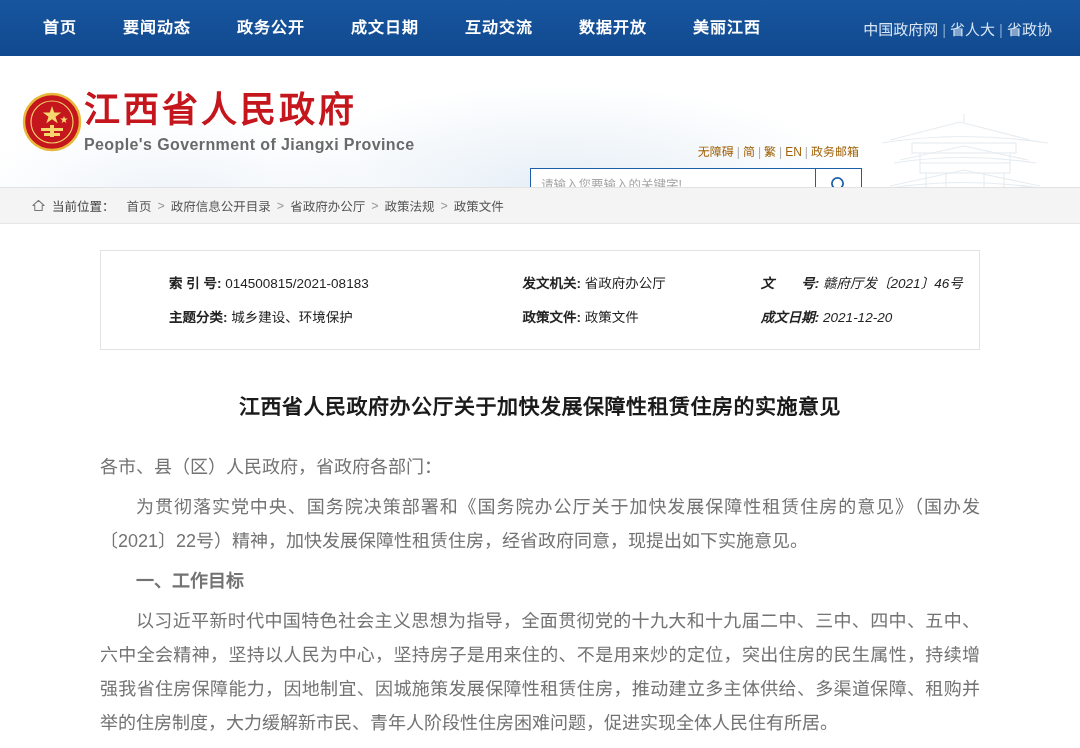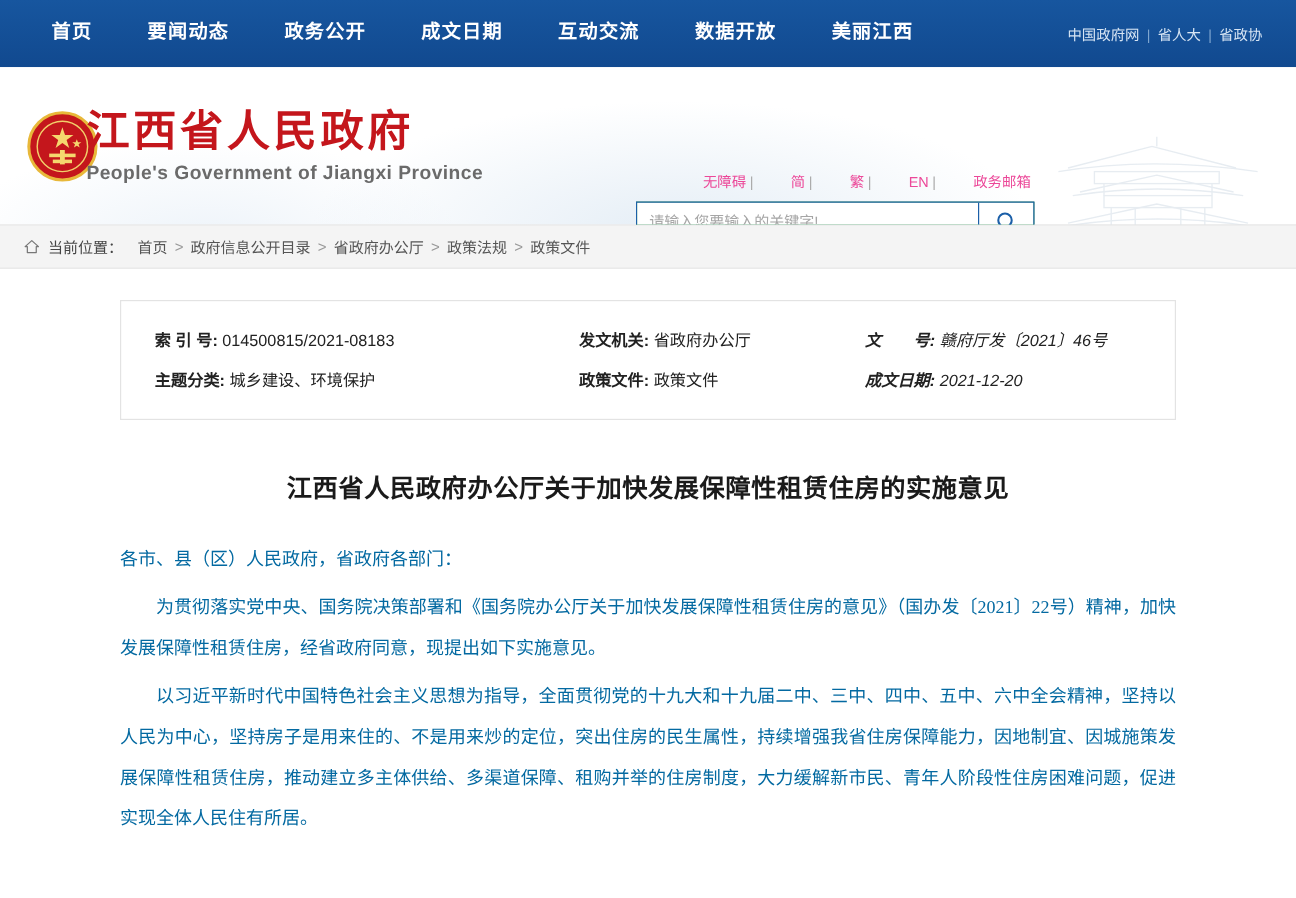--- a/index.html
+++ b/index.html
@@ -30,24 +30,23 @@
     font-size: 16px;
     font-weight: bold;
     color: #ffffff;
     padding: 0 23px;
     letter-spacing: 1px;
     white-space: nowrap;
     line-height: 56px;
     cursor: pointer;
   }
   .topnav .links {
-    font-size: 12px;
+    font-size: 15px;
     color: #cfe0f2;
     white-space: nowrap;
-    font-family: Liberation Mono, monospace;
   }
   .topnav .links a {
     color: #d7e5f4;
     text-decoration: none;
     padding: 0 4px;
     cursor: pointer;
   }
   .topnav .links .sep { color: #7fa6cf; }
 
   
@@ -71,21 +70,21 @@
     width: 210px; height: 112px;
     opacity: .35;
   }
   .emblem {
     position: absolute;
     left: 22px; top: 36px;
     width: 60px; height: 60px;
   }
   .sitename {
     position: absolute;
-    left: 72px; top: 30px;
+    left: 84px; top: 30px;
   }
   .sitename .cn {
     font-size: 36px;
     font-weight: bold;
     color: #c4161c;
     letter-spacing: 3px;
     font-family: "Liberation Serif", "DejaVu Serif", serif;
     line-height: 48px;
   }
   .sitename .en {
@@ -95,21 +94,21 @@
     margin-top: 2px;
     font-weight: bold;
   }
   .toplinks2 {
     position: absolute;
     right: 218px; top: 86px;
     font-size: 12px;
     color: #555;
     white-space: nowrap;
   }
-  .toplinks2 a { color: #ec4899; text-decoration: none; padding: 0 3px; cursor: pointer; margin-left: 28px; }
+  .toplinks2 a { color: #a16207; text-decoration: none; padding: 0 3px; cursor: pointer; }
   .toplinks2 .sep { color: #aaa; }
   .searchbox {
     position: absolute;
     right: 218px; top: 112px;
     width: 332px; height: 34px;
     border: 1px solid #1b5fa8;
     background: #15803d;
     display: flex;
     align-items: stretch;
   }
@@ -130,41 +129,41 @@
     cursor: pointer;
   }
 
   
   .crumbbar {
     height: 36px;
     background: #f4f4f4;
     border-bottom: 1px solid #e6e6e6;
     display: flex;
     align-items: center;
-    padding-left: 20px;
+    padding-left: 32px;
     font-size: 12.5px;
     color: #555;
   }
   .crumbbar .home-icon { margin-right: 7px; display: inline-flex; }
   .crumbbar .label { color: #444; margin-right: 12px; }
   .crumbbar a { color: #555; text-decoration: none; cursor: pointer; }
   .crumbbar .arrow { color: #999; padding: 0 6px; }
 
   
   .content {
     padding: 26px 100px 0 100px;
   }
 
   
   .meta {
     border: 1px solid #e3e3e3;
     padding: 16px 28px 14px 28px;
     background: #fff;
   }
-  .meta table { width: 100%; border-collapse: collapse; }
+  .meta table { width: 100%; border-collapse: collapse; margin-left: 40px; }
   .meta td {
     font-size: 13.5px;
     color: #222;
     padding: 7px 0;
     vertical-align: top;
     line-height: 20px;
   }
   .meta .k { font-weight: bold; white-space: nowrap; }
   .meta td.c1 { width: 43%; }
   .meta td.c2 { width: 29%; }
@@ -174,26 +173,25 @@
     text-align: center;
     font-size: 21px;
     font-weight: bold;
     color: #1a1a1a;
     margin: 40px 0 30px 0;
     letter-spacing: .5px;
     font-family: "Liberation Sans", "DejaVu Sans", sans-serif;
   }
 
   .para {
-    font-size: 15px;
+    font-size: 18px;
     line-height: 34px;
-    color: #0369a1;
+    color: #737373;
     text-align: justify;
     margin: 0 0 6px 0;
-    font-family: Liberation Serif, serif;
   }
   .para.indent { text-indent: 2em; }
   .para.heading { text-indent: 2em; font-weight: bold; }
 </style>
 </head>
 <body>
 
 <div class="topnav">
   <div class="menu">
     <div class="item">首页</div>
@@ -313,15 +311,16 @@
         </td>
       </tr>
     </tbody>
       </table>
   </div>
 
   <div class="doctitle">江西省人民政府办公厅关于加快发展保障性租赁住房的实施意见</div>
 
   <p class="para">各市、县（区）人民政府，省政府各部门：</p>
   <p class="para indent">为贯彻落实党中央、国务院决策部署和《国务院办公厅关于加快发展保障性租赁住房的意见》（国办发〔2021〕22号）精神，加快发展保障性租赁住房，经省政府同意，现提出如下实施意见。</p>
+  <p class="para heading">一、工作目标</p>
   <p class="para indent">以习近平新时代中国特色社会主义思想为指导，全面贯彻党的十九大和十九届二中、三中、四中、五中、六中全会精神，坚持以人民为中心，坚持房子是用来住的、不是用来炒的定位，突出住房的民生属性，持续增强我省住房保障能力，因地制宜、因城施策发展保障性租赁住房，推动建立多主体供给、多渠道保障、租购并举的住房制度，大力缓解新市民、青年人阶段性住房困难问题，促进实现全体人民住有所居。</p>
 
 </div>
 
 </body></html>

